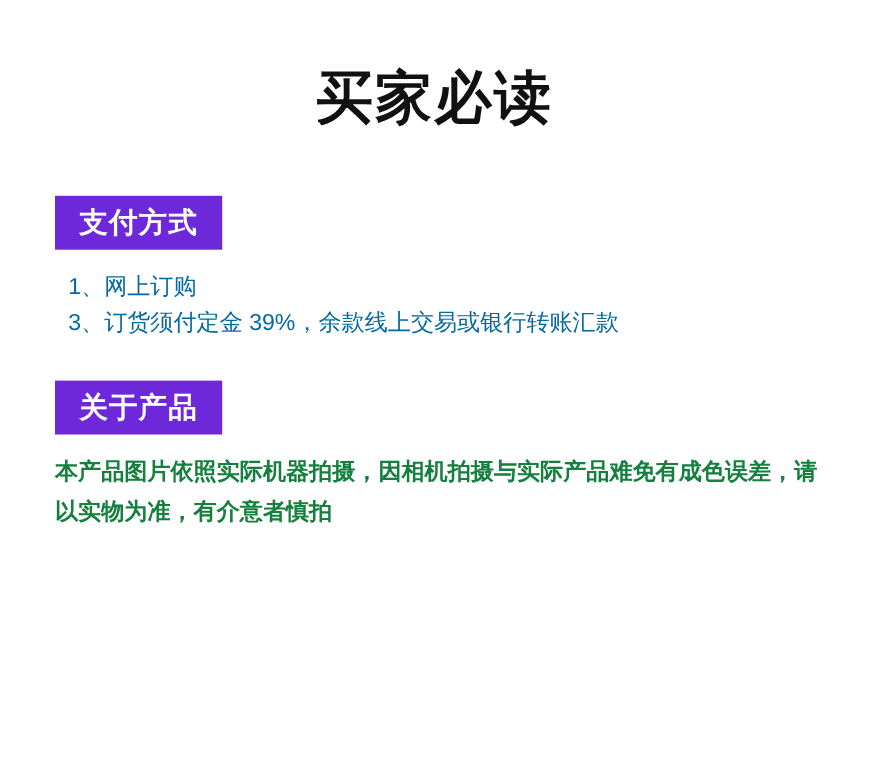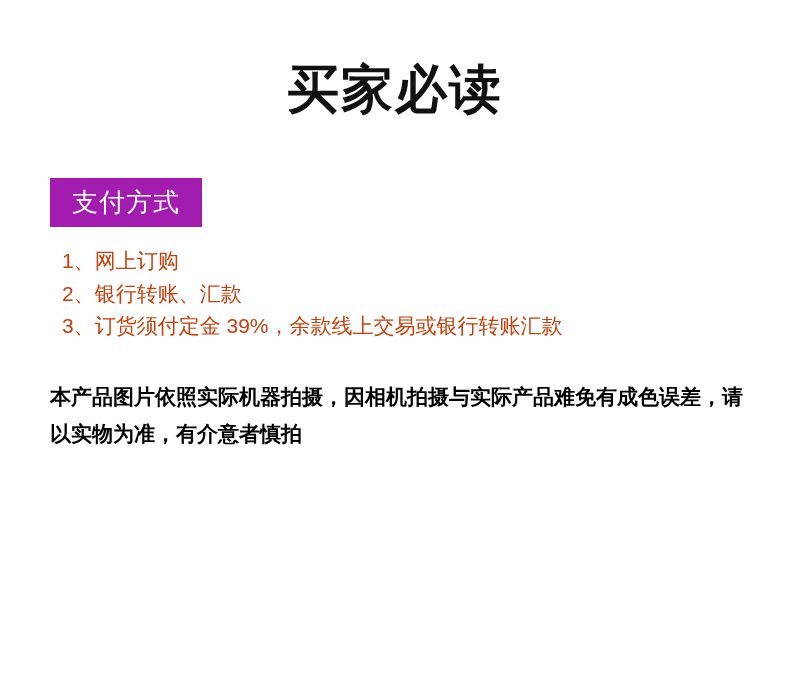--- a/index.html
+++ b/index.html
@@ -33,63 +33,63 @@
   .section {
     padding-left: 50px;
     padding-right: 40px;
   }
   .section-payment { margin-top: 58px; }
   .section-product { margin-top: 36px; }
   .section-custom  { margin-top: 34px; }
 
   .badge {
     display: inline-block;
-    background: #a21caf;
+    background: #6d28d9;
     color: #ffffff;
     font-size: 26px;
-    font-weight: normal;
+    font-weight: bold;
     letter-spacing: 1px;
     padding: 11px 22px 12px 22px;
     line-height: 1.0;
   }
   .list {
     margin: 18px 0 0 0;
     padding: 0;
     list-style: none;
   }
   .list li {
     font-size: 21px;
     line-height: 1.55;
-    color: #c2410c;
+    color: #0369a1;
     padding-left: 12px;
     white-space: nowrap;
   }
   .paragraph {
     margin: 16px 0 0 0;
     font-size: 21px;
     line-height: 1.75;
-    color: #000000;
+    color: #15803d;
     font-weight: bold;
     max-width: 700px;
   }
 </style>
 </head>
 <body>
 
 <div class="page">
 
   <h1 class="title">买家必读</h1>
 
   <div class="section section-payment">
     <div class="badge">支付方式</div>
     <ul class="list">
       <li>1、网上订购</li>
-      <li>2、银行转账、汇款</li>
       <li>3、订货须付定金 39%，余款线上交易或银行转账汇款</li>
     </ul>
   </div>
 
   <div class="section section-product">
+    <div class="badge">关于产品</div>
     <p class="paragraph">本产品图片依照实际机器拍摄，因相机拍摄与实际产品难免有成色误差，请以实物为准，有介意者慎拍</p>
   </div>
 
 
 </div>
 
 </body></html>

